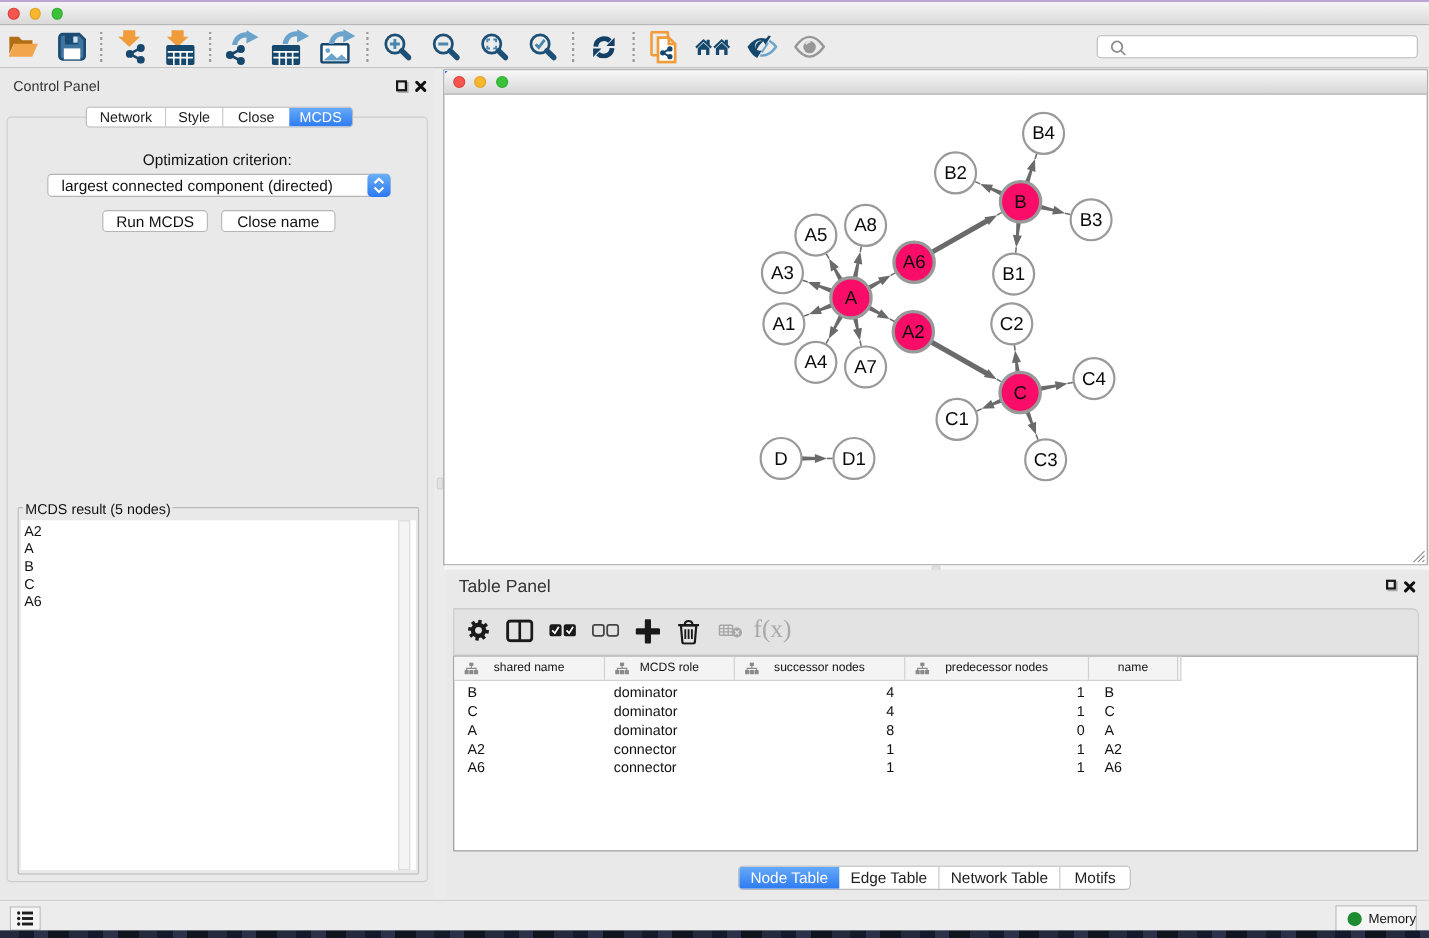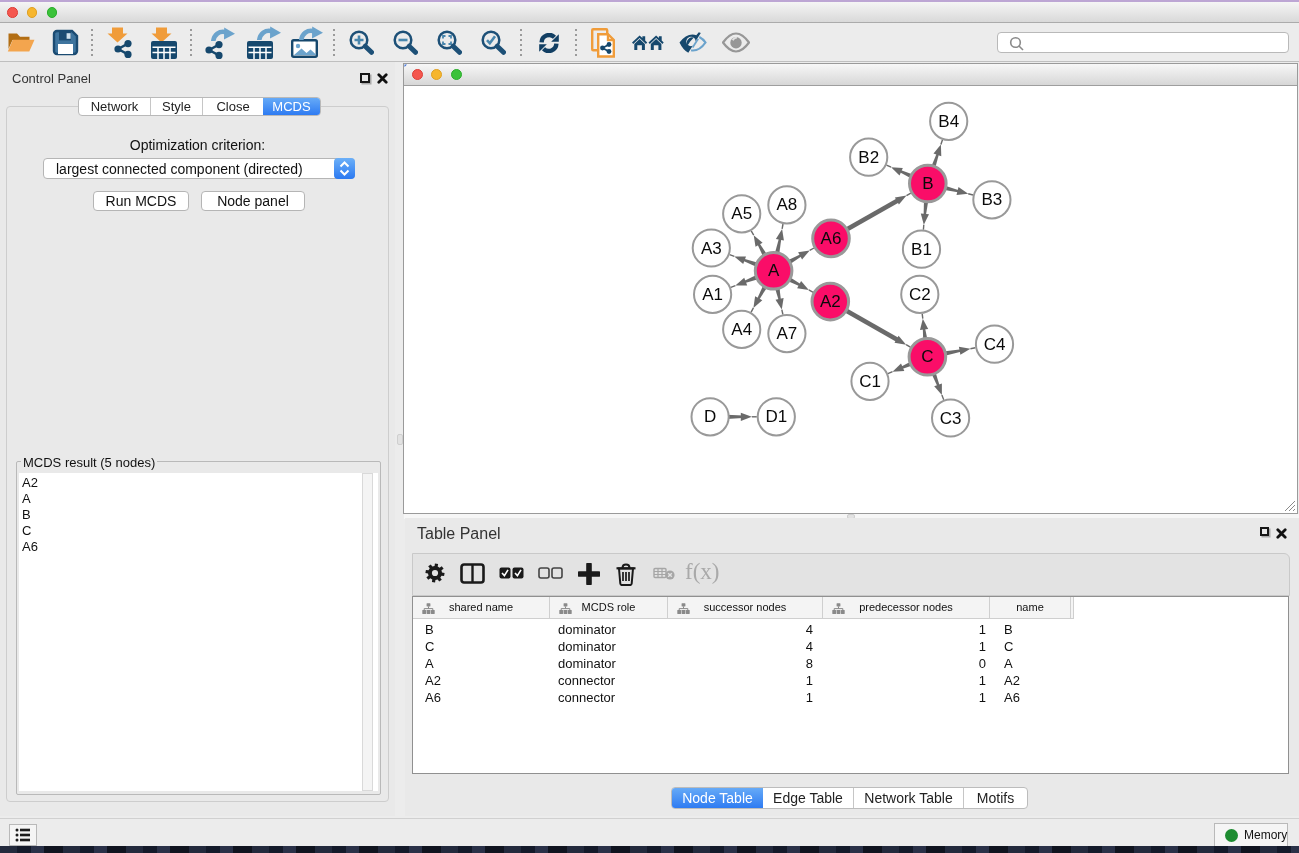--- a/index.html
+++ b/index.html
@@ -182,21 +182,21 @@
       <svg width="21" height="21" viewBox="0 0 21 21">
           <path d="M6.5 8.5 L10.5 4.5 L14.5 8.5" fill="none" stroke="#fff" stroke-width="2"></path>
           <path d="M6.5 12.5 L10.5 16.5 L14.5 12.5" fill="none" stroke="#fff" stroke-width="2"></path>
         </svg>
     </div>
   </div>
 
   <div class="abs" style="left:0;top:75px;width:395px;text-align:center;font-size:14px;color:#111;">Optimization criterion:</div>
 
   <div class="abs" style="left:93px;top:129px;width:96px;height:20px;background:#fff;border:1px solid #b5b5b5;border-radius:4px;text-align:center;font-size:14px;line-height:19px;color:#111;">Run MCDS</div>
-  <div class="abs" style="left:201px;top:129px;width:104px;height:20px;background:#fff;border:1px solid #b5b5b5;border-radius:4px;text-align:center;font-size:14px;line-height:19px;color:#111;">Node panel</div>
+  <div class="abs" style="left:201px;top:129px;width:104px;height:20px;background:#fff;border:1px solid #b5b5b5;border-radius:4px;text-align:center;font-size:14px;line-height:19px;color:#111;">Close name</div>
 
   <div class="abs" style="left:16px;top:399px;width:365px;height:334px;border:1px solid #b9b9b9;border-radius:2px;"></div>
   <div class="abs" style="left:21px;top:393px;background:#e9e9e9;padding:0 2px;font-size:13px;color:#111;">MCDS result (5 nodes)</div>
   <div class="abs" style="left:19px;top:411px;width:359px;height:318px;background:#fff;font-size:13px;color:#111;">
     <div style="padding:2px 0 0 3px;line-height:16px;">A2<br>A<br>B<br>C<br>A6</div>
     <div class="abs" style="right:5px;top:0;width:11px;height:318px;background:#f4f4f4;border:1px solid #d9d9d9;"></div>
   </div>
 </div>
 
 <div class="abs" style="left:397px;top:434px;width:6px;height:11px;background:#e2e2e2;border:1px solid #cfcfcf;border-radius:2px;"></div>

